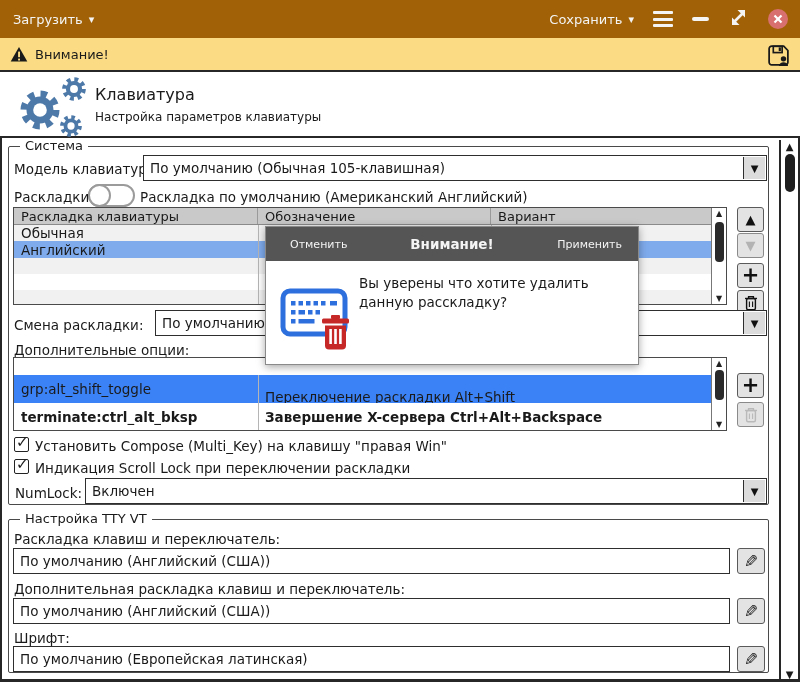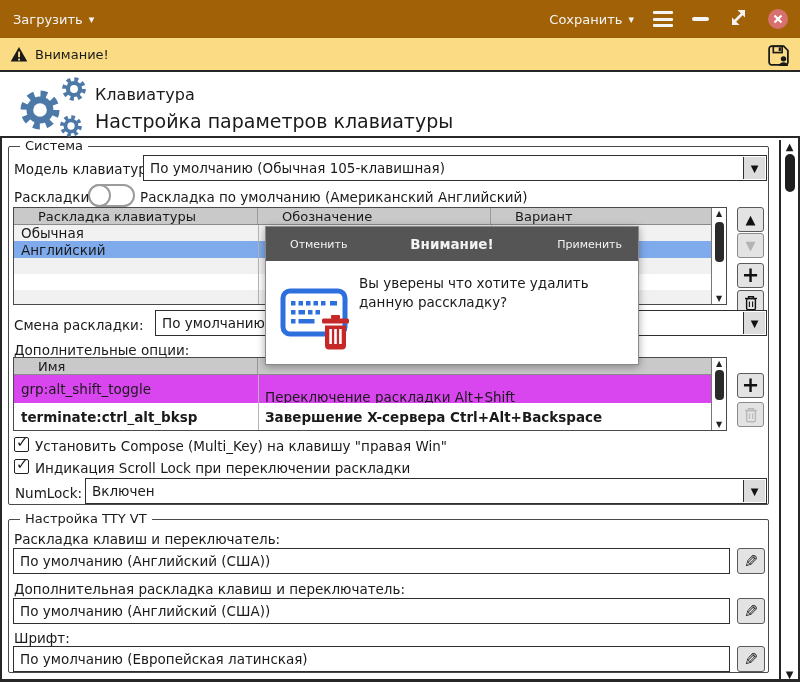--- a/index.html
+++ b/index.html
@@ -25,21 +25,21 @@
   .warnbar { position:absolute; left:0; top:38px; width:800px; height:34px; background:#fbdc85;
              border-bottom:2px solid #272727; display:flex; align-items:center; padding:0 10px; }
   .warnbar .wlabel { margin-left:7px; font-size:13px; }
   .warnbar .floppy { position:absolute; right:9px; top:5px; }
 
   
   .apphead { position:absolute; left:0; top:74px; width:800px; height:64px; background:#fff;
              border-bottom:2px solid #272727; }
   .apphead .gears { position:absolute; left:8px; top:2px; }
   .apphead .h1 { position:absolute; left:95px; top:11px; font-size:16px; }
-  .apphead .h2 { position:absolute; left:95px; top:36px; font-size:19px; }
+  .apphead .h2 { position:absolute; left:95px; top:36px; font-size:12px; }
 
   
   .edge { position:absolute; background:#272727; z-index:60; }
   .sb-outer { position:absolute; left:779px; top:140px; width:19px; height:542px;
               border-left:2px solid #272727; background:#fff; z-index:5; }
   .sb-outer .up { position:absolute; top:1px; left:0; width:100%; text-align:center; font-size:10px; }
   .sb-outer .down { position:absolute; bottom:2px; left:0; width:100%; text-align:center; font-size:10px; }
   .sb-outer .thumb { position:absolute; left:3.5px; top:14px; width:10px; height:38px;
                      background:#1e1e1e; border-radius:5px; }
 
@@ -59,21 +59,21 @@
 
   
   .toggle { position:absolute; width:47px; height:23px; border:2px solid #9b9b9b; border-radius:12px; background:#fff; }
   .toggle .knob { position:absolute; left:-2px; top:-2px; width:23px; height:23px; border:2px solid #9b9b9b;
                   border-radius:50%; background:#fff; }
 
   
   .tbl { position:absolute; background:#fff; border:1.5px solid #4a4a4a; overflow:hidden; }
   .tbl .hdr { position:absolute; left:0; top:0; right:0; height:17px; background:#c9c9c9;
               border-bottom:1px solid #8a8a8a; display:flex; }
-  .tbl .hdr .hc { font-size:13px; padding-left:24px; overflow:hidden; white-space:nowrap;
+  .tbl .hdr .hc { font-size:13px; padding-left:7px; overflow:hidden; white-space:nowrap;
                   border-right:1px solid #9a9a9a; display:flex; align-items:center; }
   .tbl .row { position:absolute; left:0; right:15px; display:flex; align-items:center; }
   .tbl .cell { white-space:nowrap; overflow:hidden; padding-left:7px; font-size:13.5px; }
   .colline { position:absolute; top:17px; bottom:0; width:1px; background:#b5b5b5; }
   .sb-in { position:absolute; right:0; top:0; bottom:0; width:15px; background:#fff; border-left:1px solid #777; }
   .sb-in .up, .sb-in .down { position:absolute; left:0; width:100%; text-align:center; font-size:8px; color:#222; }
   .sb-in .up { top:1px; } .sb-in .down { bottom:1px; }
   .sb-in .thumb { position:absolute; left:2.5px; width:9px; background:#2a2a2a; border-radius:4px; }
 
   
@@ -248,25 +248,21 @@
 
   <div class="lbl" style="left:14px; top:317px;">Смена раскладки:</div>
   <div class="combo" style="left:155px; top:310px; width:612px; height:26px;">
     <span class="val">По умолчанию (Левые</span>
     <span class="arrow">▼</span>
   </div>
 
   <div class="lbl" style="left:14px; top:342px;">Дополнительные опции:</div>
 
   <div class="tbl" style="left:13px; top:357px; width:714px; height:74px;">
-    <div class="hdr">
-      <div class="hc" style="width:244px;">Имя</div>
-      <div class="hc" style="flex:1; border-right:none;"></div>
-    </div>
-    <div class="row" style="top:17px; height:28px; background:#d946ef;">
+    <div class="row" style="top:17px; height:28px; background:#3b82f6;">
       <div class="cell" style="width:244px;">grp:alt_shift_toggle</div>
       <div class="cell" style="flex:1;margin-top:16px;">Переключение раскладки Alt+Shift</div>
     </div>
     <div class="row" style="top:45px; height:27px; background:#ffffff;font-weight:bold;">
       <div class="cell" style="width:244px;">terminate:ctrl_alt_bksp</div>
       <div class="cell" style="flex:1;">Завершение X-сервера Ctrl+Alt+Backspace</div>
     </div>
     <div class="colline" style="left:244px;"></div>
     <div class="sb-in">
       <div class="up">▲</div>

